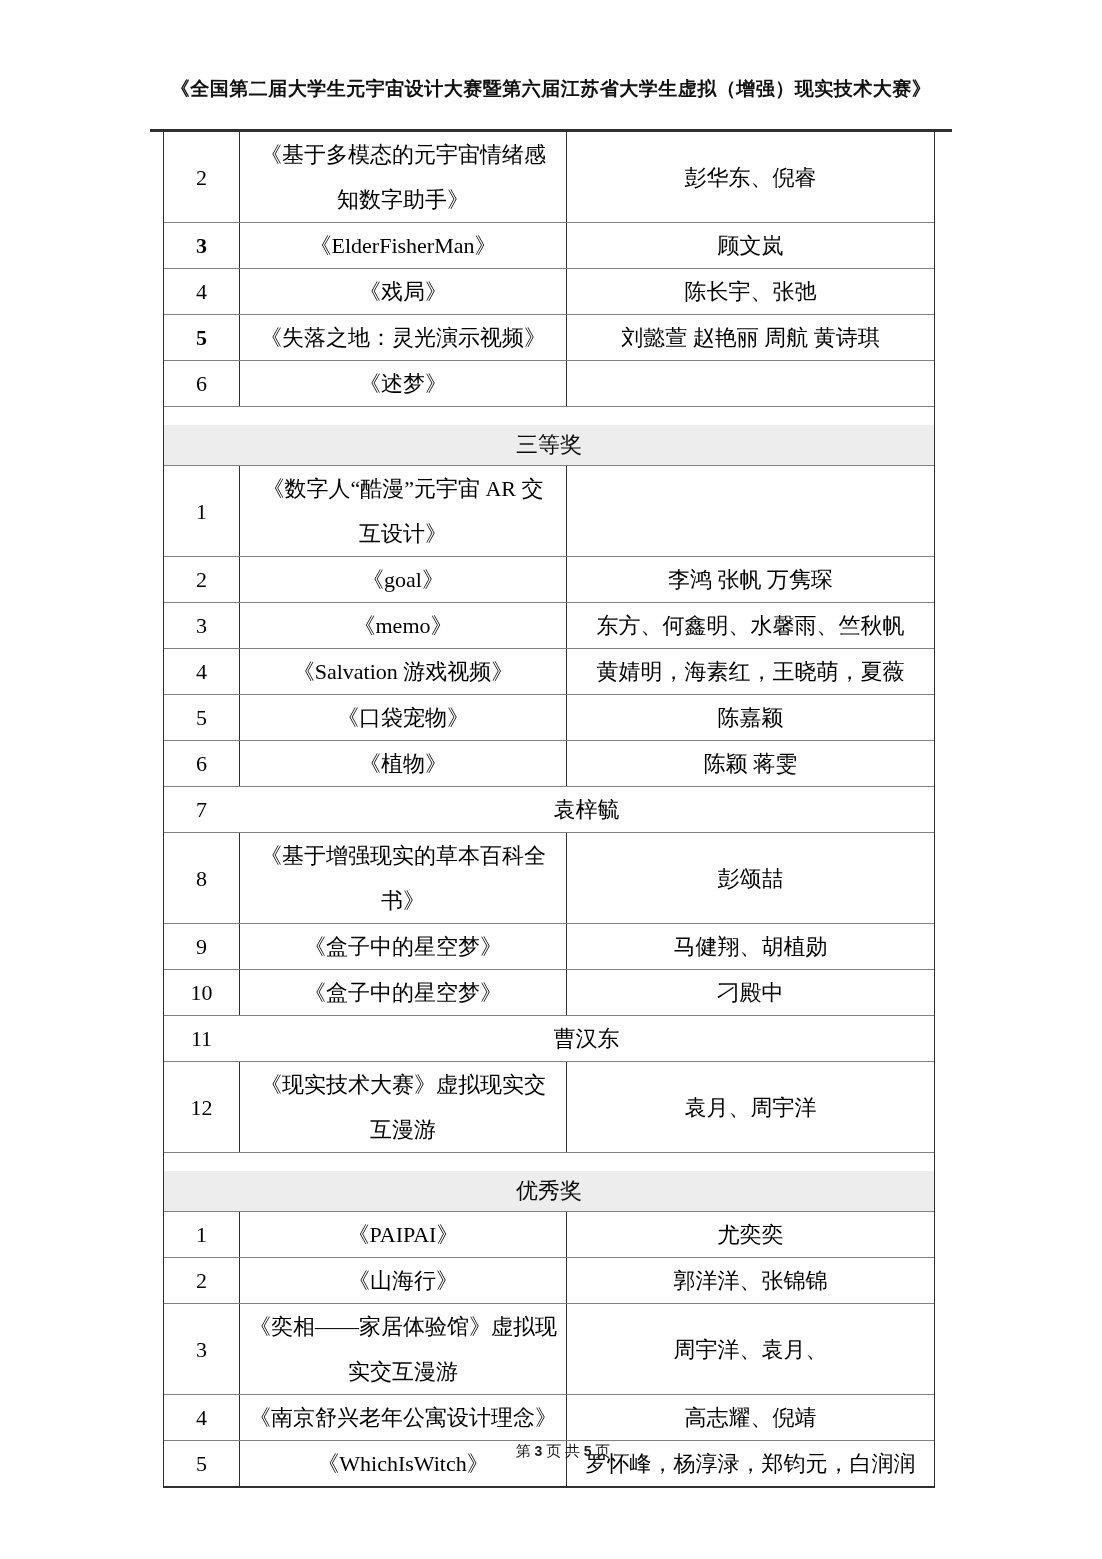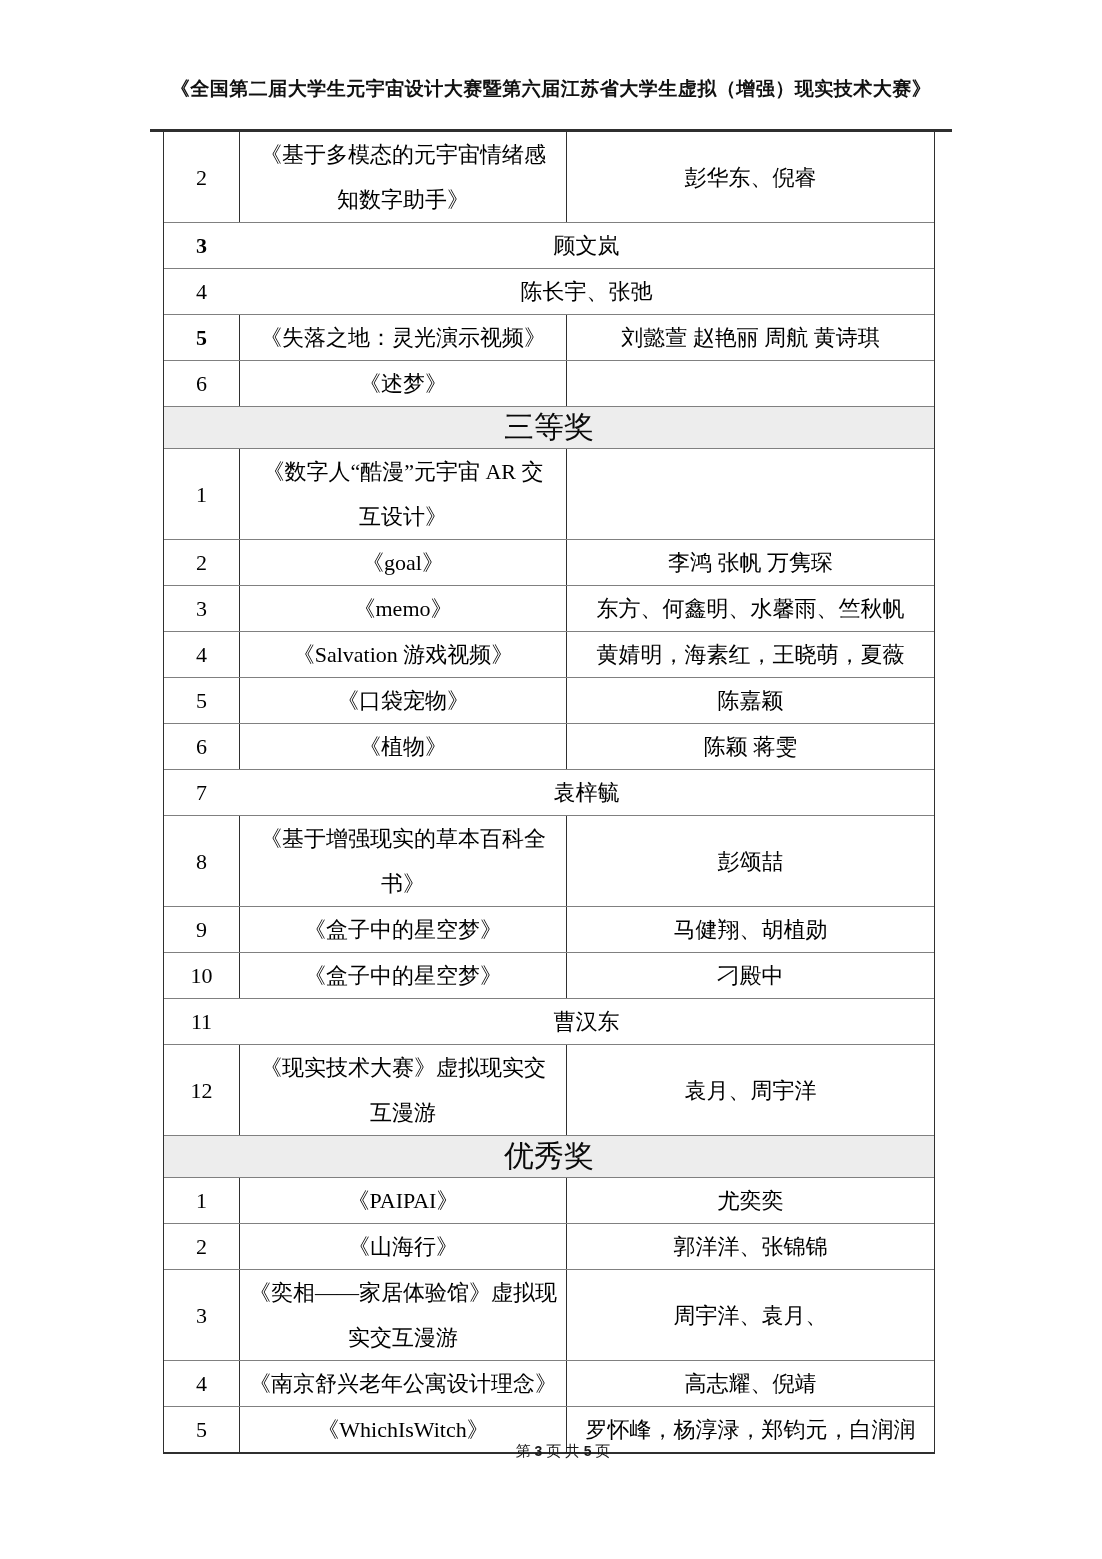--- a/index.html
+++ b/index.html
@@ -27,22 +27,23 @@
     position:absolute;top:132px;left:163px;width:772px;
     box-sizing:border-box;
     border-left:1px solid var(--border-dark,#2f2f2f);
     border-right:1px solid var(--border-dark,#2f2f2f);
     border-bottom:2px solid var(--border-dark,#2f2f2f);
   }
   .t-section{
     min-height:40px;
     background:var(--section-bg,#ededed);
     display:flex;align-items:center;justify-content:center;
-    font-size:30px;color:#0a0a0a;
+    font-size:22px;color:#0a0a0a;
     border-bottom:1px solid var(--border-light,#808080);
+    margin-top:18px;
   }
   .t-row{
     display:flex;
     min-height:45px;
     border-bottom:1px solid var(--border-light,#808080);
   }
   .t-row:last-child{border-bottom:none;}
   .cell{
     display:flex;align-items:center;justify-content:center;
     text-align:center;
@@ -80,24 +81,26 @@
 
   <div class="award-table">
       <div class="t-row">
         <div class="cell c-no">2</div>
         <div class="cell c-title">《基于多模态的元宇宙情绪感
 知数字助手》</div>
         <div class="cell c-authors">彭华东、倪睿</div>
       </div>
       <div class="t-row">
         <div class="cell c-no bold-no">3</div>
+        <div class="cell c-title">《ElderFisherMan》</div>
         <div class="cell c-authors">顾文岚</div>
       </div>
       <div class="t-row">
         <div class="cell c-no">4</div>
+        <div class="cell c-title">《戏局》</div>
         <div class="cell c-authors">陈长宇、张弛</div>
       </div>
       <div class="t-row">
         <div class="cell c-no bold-no">5</div>
         <div class="cell c-title">《失落之地：灵光演示视频》</div>
         <div class="cell c-authors">刘懿萱 赵艳丽 周航 黄诗琪</div>
       </div>
       <div class="t-row">
         <div class="cell c-no">6</div>
         <div class="cell c-title">《述梦》</div>

